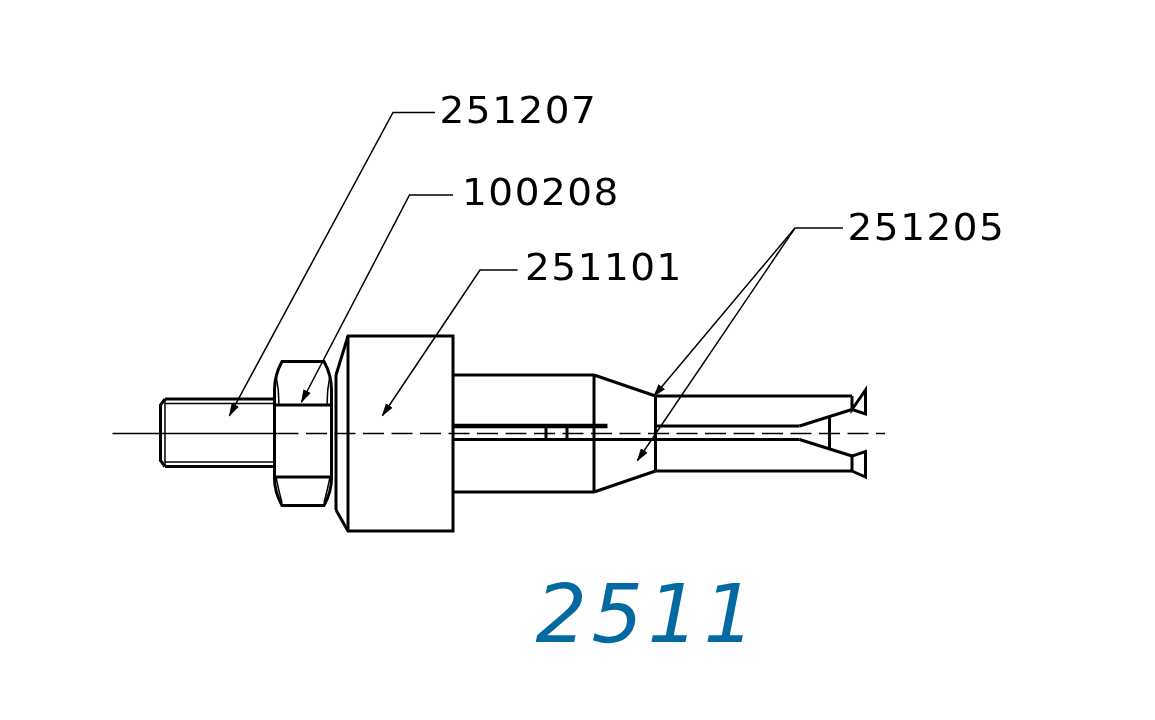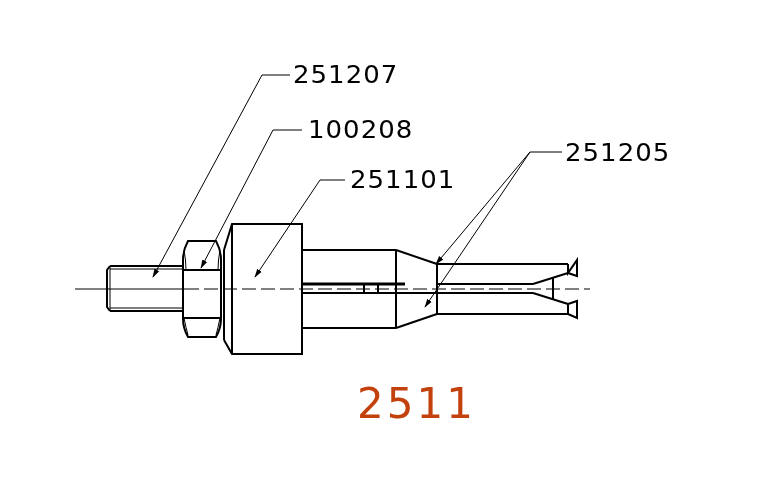--- a/index.html
+++ b/index.html
@@ -12,24 +12,25 @@
       font-weight: normal;
       letter-spacing: 1px;
       color: #000;
       line-height: 1;
       transform: scaleY(0.95);
       transform-origin: left top;
     }
     .title {
       position: absolute;
       font-family: "DejaVu Sans", sans-serif;
-      font-size: 42px;
+      font-size: 54px;
       letter-spacing: 3px;
-      color: #c2410c;
+      color: #0369a1;
       line-height: 1;
+      font-style: italic;
     }
   </style>
 </head>
 <body>
 
 <svg width="770" height="480" viewBox="0 0 770 480" xmlns="http://www.w3.org/2000/svg">
   <defs>
     <marker id="arrow" viewBox="0 0 10 10" refX="9" refY="5" markerWidth="9" markerHeight="9" orient="auto-start-reverse" markerUnits="userSpaceOnUse">
       <path d="M0,2 L10,5 L0,8 z" fill="#000"></path>
     </marker>

